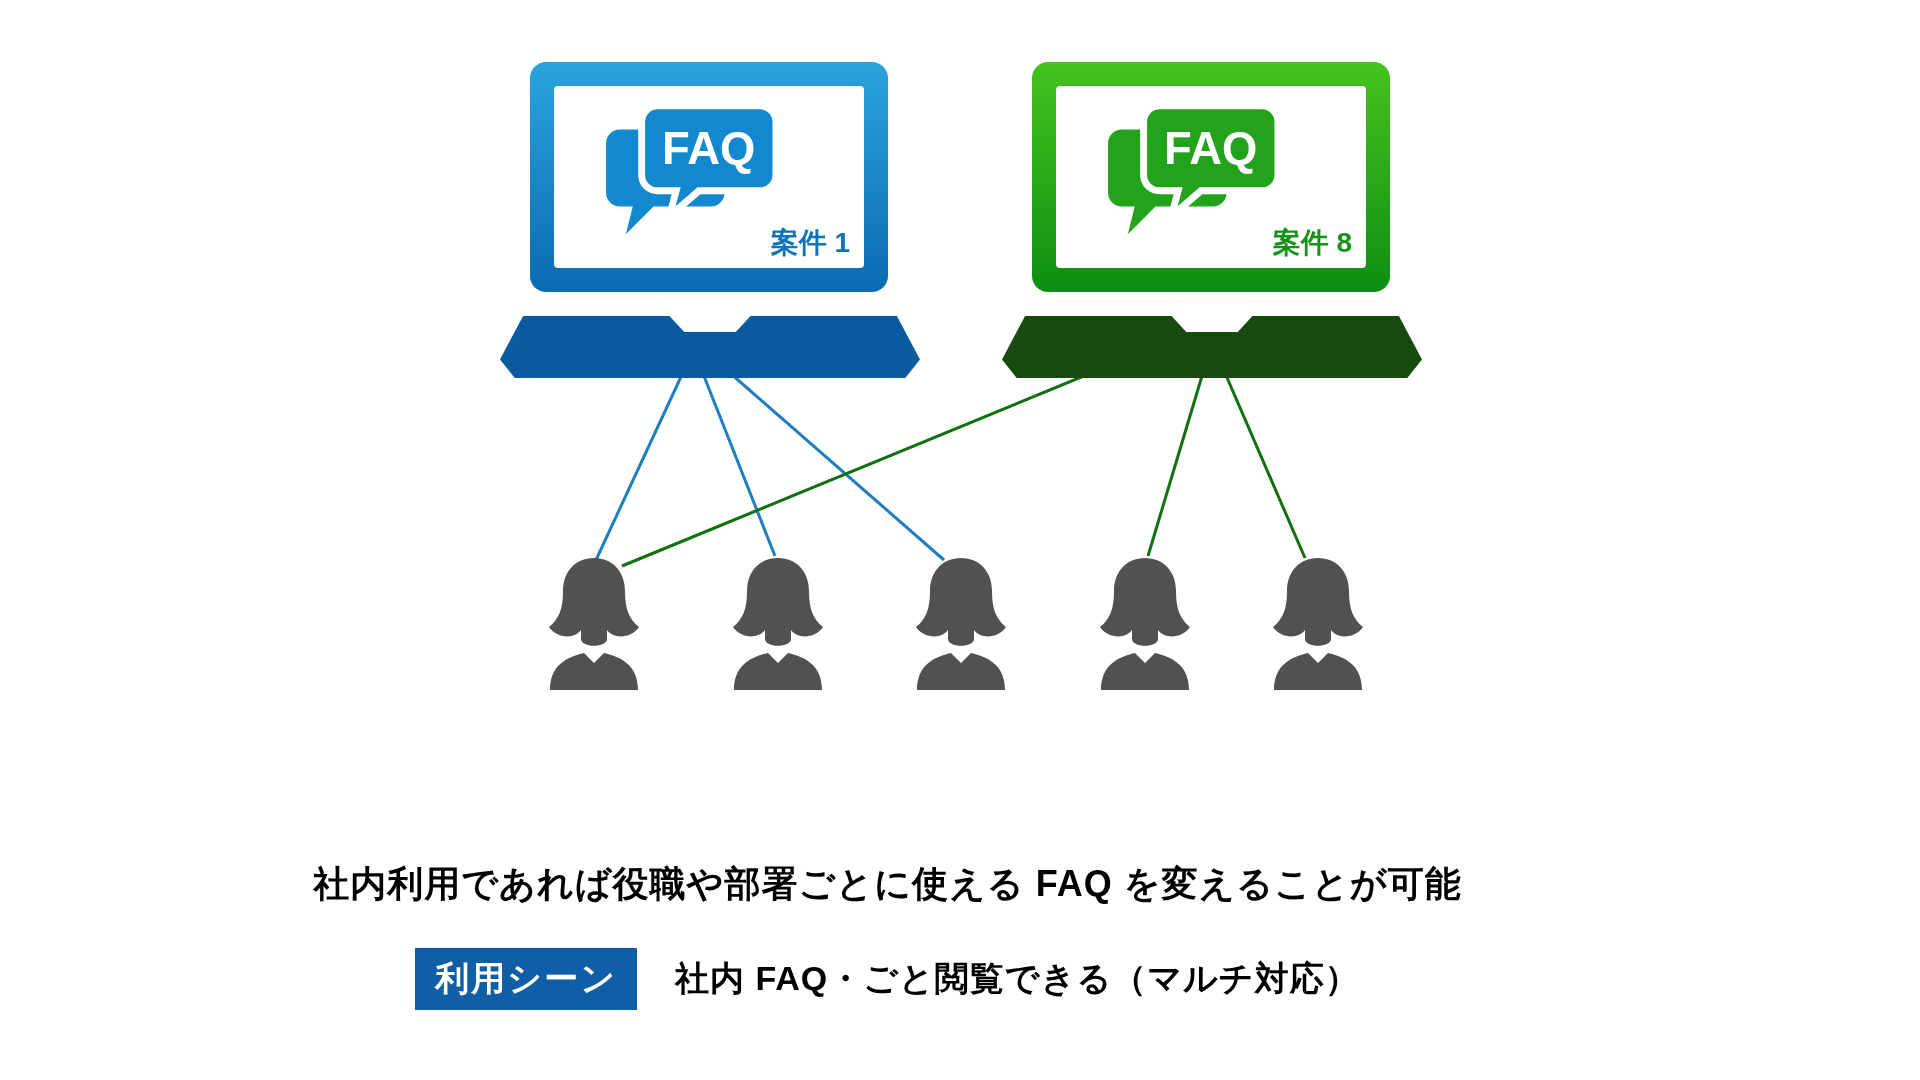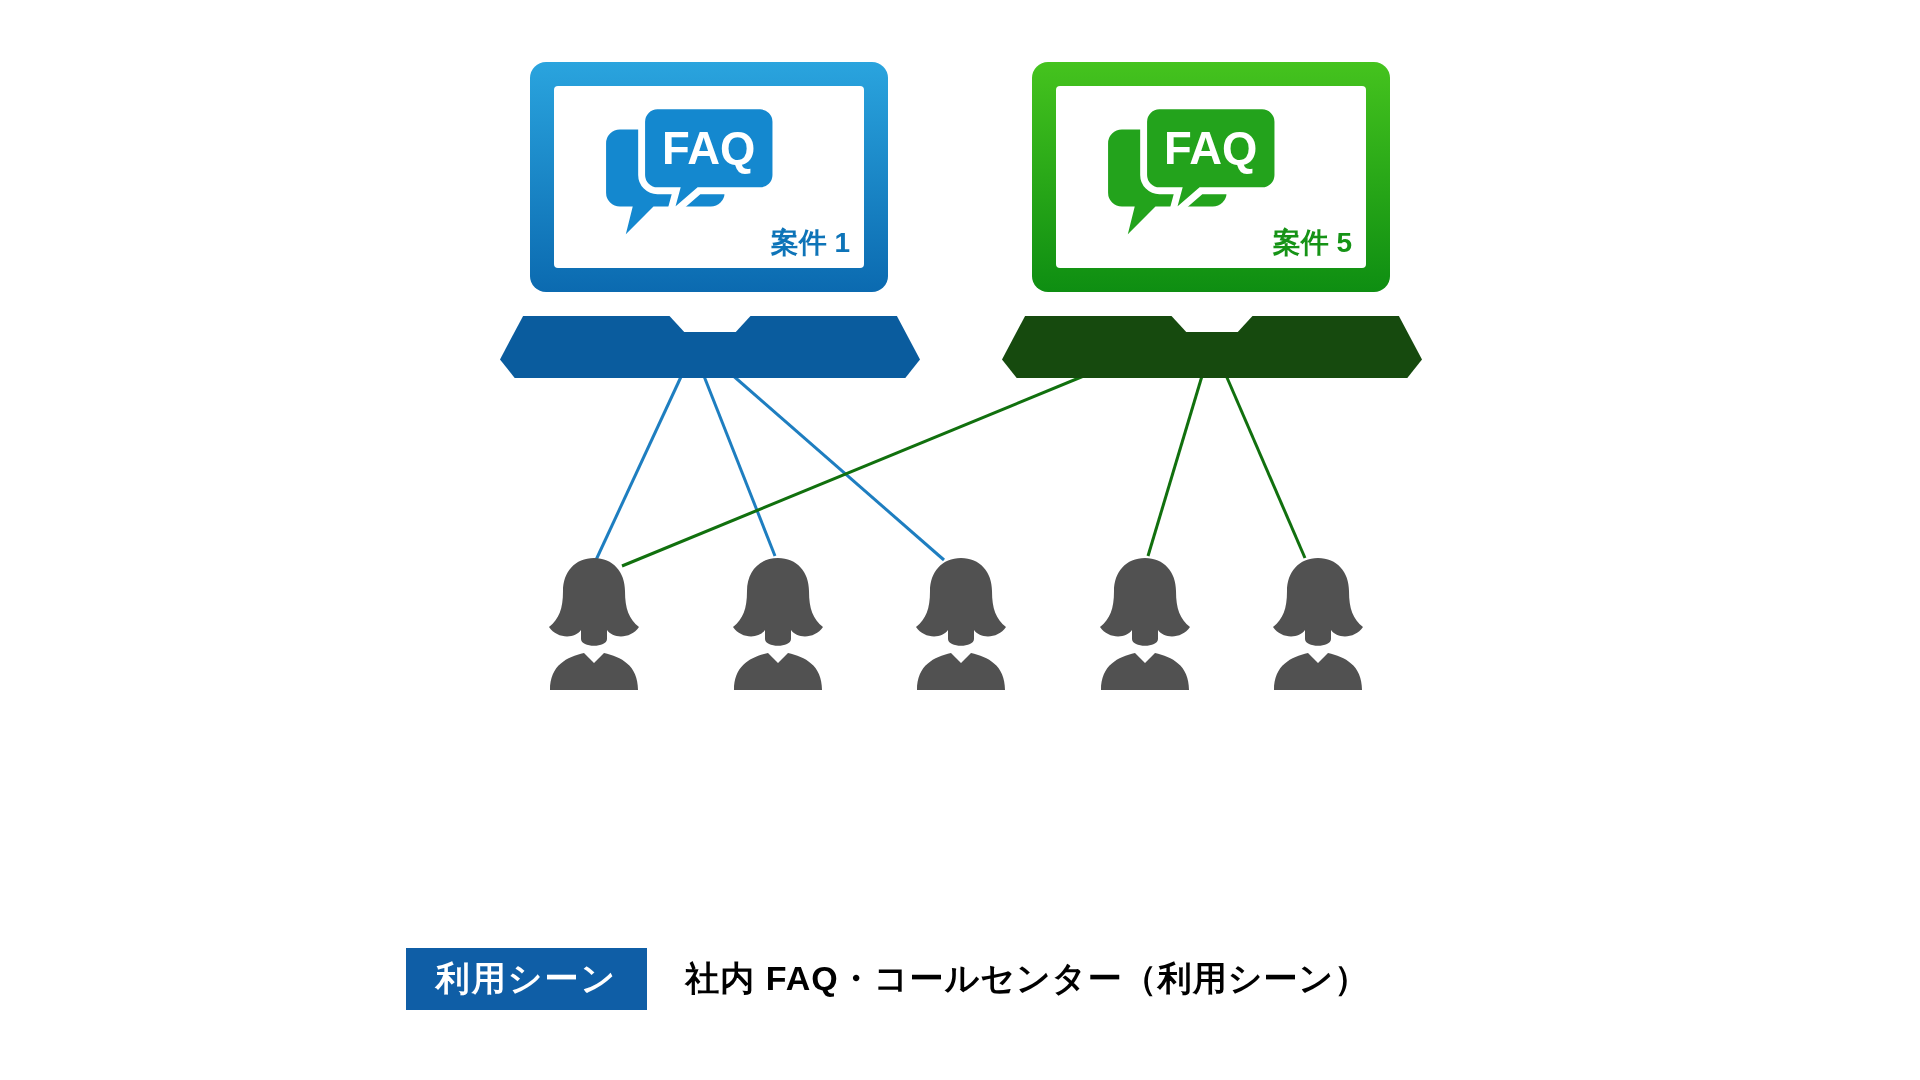--- a/index.html
+++ b/index.html
@@ -39,21 +39,21 @@
 
   
   .caption-line { position:absolute; left:0; right:0; text-align:center; z-index:3;
                   font-size:36px; font-weight:bold; color:#000000; letter-spacing:1px; }
   .caption-1 { top:798px; }
   .caption-2 { top:860px; }
 
   .usage-row { position:absolute; left:0; right:0; top:948px; z-index:3;
                display:flex; justify-content:center; align-items:center; gap:38px; }
   .usage-badge { background:#0f5ea6; color:#ffffff; font-size:34px; font-weight:bold;
-                 padding:8px 30px; letter-spacing:2px; }
+                 padding:8px 20px; letter-spacing:2px; }
   .usage-text { font-size:34px; font-weight:bold; color:#000000; letter-spacing:1px; }
 </style>
 </head>
 <body>
 
 <div class="stage">
 
   <svg class="lines" viewBox="0 0 1920 1080" preserveAspectRatio="none">
     <line x1="686" y1="366" x2="596" y2="560" stroke="#1e7ec0"></line>
     <line x1="700" y1="366" x2="775" y2="556" stroke="#1e7ec0"></line>
@@ -80,21 +80,21 @@
   </div>
 
   <div class="laptop laptop-green">
     <div class="screen screen-green">
       <div class="screen-inner">
         <svg class="faq-icon" viewBox="0 0 200 160">
           <path d="M28 36 h92 a14 14 0 0 1 14 14 v50 a14 14 0 0 1 -14 14 h-58 l-28 28 l7 -28 h-13 a14 14 0 0 1 -14 -14 v-50 a14 14 0 0 1 14 -14 z" fill="#23a31c"></path>
           <path d="M66 12 h104 a16 16 0 0 1 16 16 v54 a16 16 0 0 1 -16 16 h-62 l-30 26 l7 -26 h-19 a16 16 0 0 1 -16 -16 v-54 a16 16 0 0 1 16 -16 z" stroke="#ffffff" stroke-width="7" fill="#23a31c"></path>
           <text x="118" y="71" text-anchor="middle">FAQ</text>
         </svg>
-        <div class="case-label">案件 5</div>
+        <div class="case-label">案件 8</div>
       </div>
     </div>
     <div class="base base-green">
       <div class="notch"></div>
     </div>
   </div>
 
   <div class="person" style="left:534px">
     <svg viewBox="0 0 120 140">
       <g fill="#515151">
@@ -129,19 +129,20 @@
   </div>
   <div class="person" style="left:1258px">
     <svg viewBox="0 0 120 140">
       <g fill="#515151">
         <path d="M60 6 C41 6 29 20 29 39 C29 57 25 67 15 75 C23 87 41 87 47 78 L47 87 C47 96 73 96 73 87 L73 78 C79 87 97 87 105 75 C95 67 91 57 91 39 C91 20 79 6 60 6 Z"></path>
         <path d="M16 138 C16 113 33 105 50 101 L60 111 L70 101 C87 105 104 113 104 138 Z"></path>
       </g>
     </svg>
   </div>
 
+  <div class="caption-line caption-2">社内利用であれば役職や部署ごとに使える FAQ を変えることが可能</div>
 
   <div class="usage-row">
     <span class="usage-badge">利用シーン</span>
-    <span class="usage-text">社内 FAQ・コールセンター（利用シーン）</span>
+    <span class="usage-text">社内 FAQ・ごと閲覧できる（マルチ対応）</span>
   </div>
 
 </div>
 
 </body></html>

